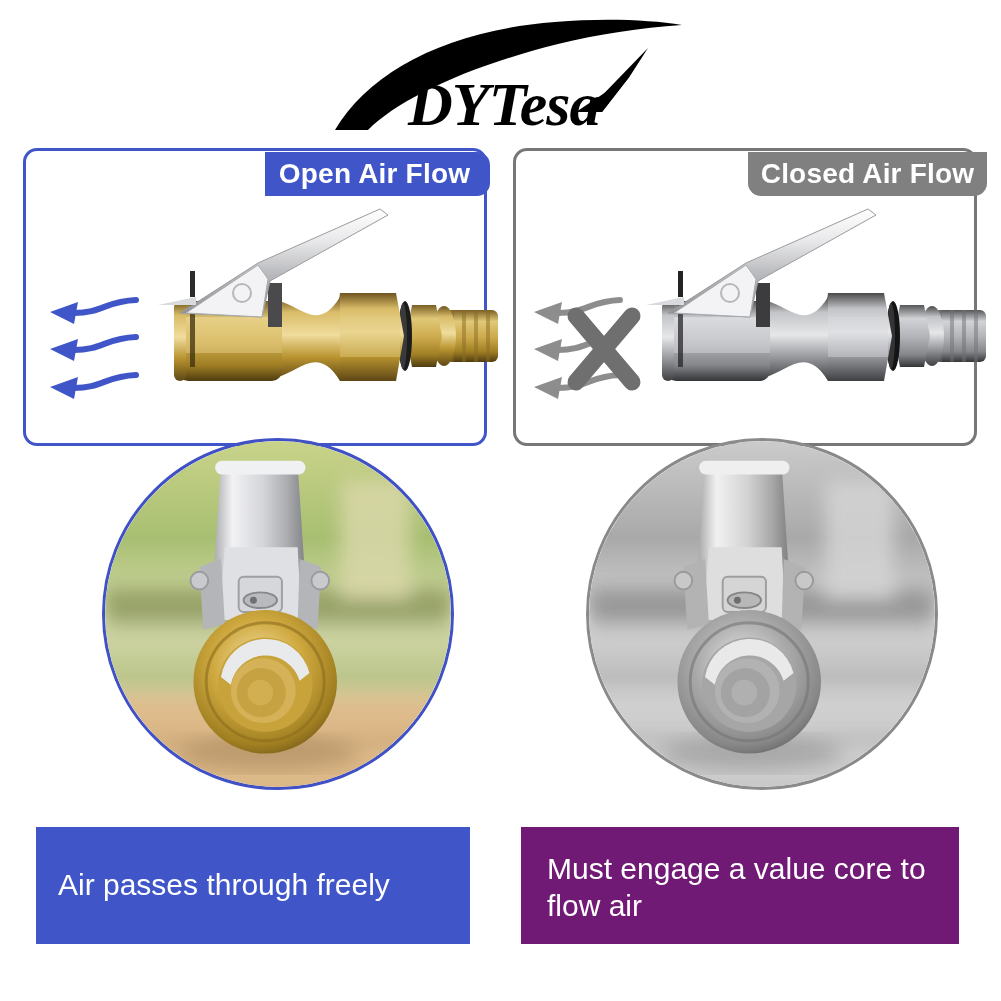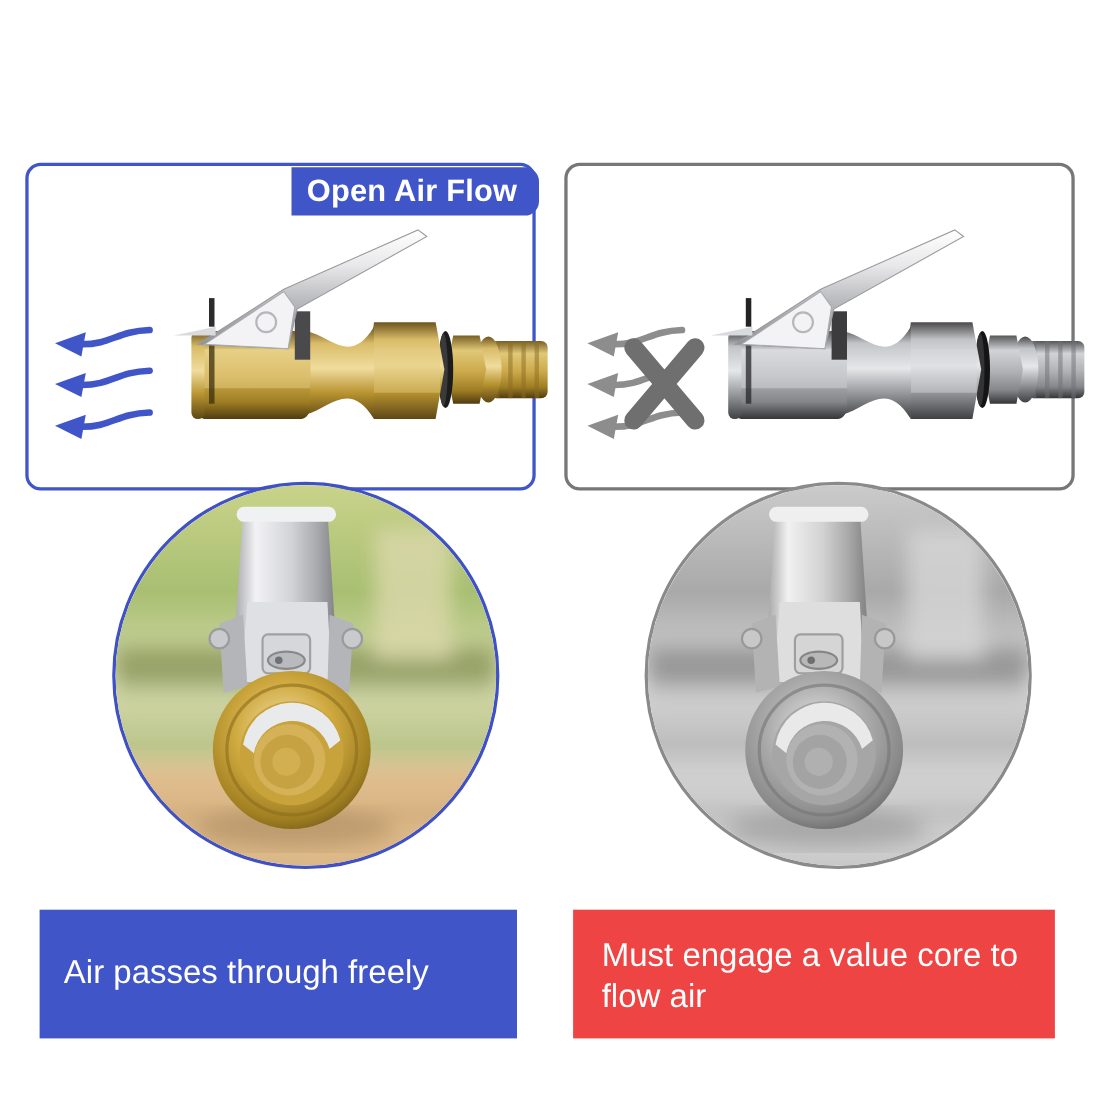--- a/index.html
+++ b/index.html
@@ -150,31 +150,39 @@
   }
   .caption-left {
     left: 36px;
     width: 434px;
     background: #4056c8;
     padding-left: 22px;
   }
   .caption-right {
     left: 521px;
     width: 438px;
-    background: #ef4444;
+    background: #701a75;
     align-items: flex-start;
     padding-top: 22px;
   }
   .caption-right .cap-text { padding-top: 2px; }
 </style>
 </head>
 <body>
 
 <div id="page">
 
+  <div class="logo-wrap">
+    <svg class="logo-svg" width="360" height="115" viewBox="0 0 360 115">
+      <path d="M5 112 C 40 52, 120 12, 225 4 C 275 0, 320 2, 352 7 C 310 10, 268 16, 228 26 C 140 48, 70 80, 38 112 Z" fill="#000000"></path>
+      <path d="M258 92 L 318 30 L 300 58 L 272 94 Z" fill="#000000"></path>
+      <path d="M246 94 L 300 58 L 272 94 Z" fill="#000000"></path>
+    </svg>
+    <div class="logo-text">DYTesa</div>
+  </div>
 
   <div class="panel panel-left"></div>
 
   <svg class="arrows arrows-left" viewBox="0 0 125 110">
     <g fill="none" stroke="#4056c8" stroke-width="6" stroke-linecap="round">
       <path d="M30 17 C 58 17, 62 5, 92 4"></path>
       <path d="M30 54 C 58 54, 62 42, 92 41"></path>
       <path d="M30 92 C 58 92, 62 80, 92 79"></path>
     </g>
     <g fill="#4056c8">
@@ -374,20 +382,23 @@
     <rect x="24" y="96" width="12" height="80" rx="6" fill="url(#steelA)"></rect>
     <rect x="40" y="100" width="5" height="62" fill="#262627" opacity=".75"></rect>
     <path d="M118 78 L132 78 L132 122 L118 122 Z" fill="#3c3c3e"></path>
     <path d="M30 108 L108 58 L230 4 L238 10 L120 76 L112 112 Z" fill="url(#chromeC)" stroke="#9a9b9e" stroke-width="1"></path>
     <path d="M36 108 L112 112 L118 74 L108 60 Z" fill="#f3f3f5" stroke="#a9aaad" stroke-width="1"></path>
     <circle cx="92" cy="88" r="9" fill="none" stroke="#b6b7ba" stroke-width="2"></circle>
     <rect x="40" y="66" width="5" height="26" fill="#232324"></rect>
     <path d="M8 100 L46 92 L46 100 Z" fill="#d9dadd"></path>
   </svg>
 
+  <div class="banner banner-right">
+    <span>Closed Air Flow</span>
+  </div>
 
   <div class="photo-circle photo-right">
     <div class="photo-inner">
       <svg class="photo-svg" viewBox="0 0 352 352" preserveAspectRatio="xMidYMid slice">
         <defs>
           <linearGradient id="bgR" x1="0" y1="0" x2="0" y2="1">
             <stop offset="0%" stop-color="#cbcbcb"></stop>
             <stop offset="28%" stop-color="#a9a9a9"></stop>
             <stop offset="52%" stop-color="#dadada"></stop>
             <stop offset="68%" stop-color="#bdbdbd"></stop>

